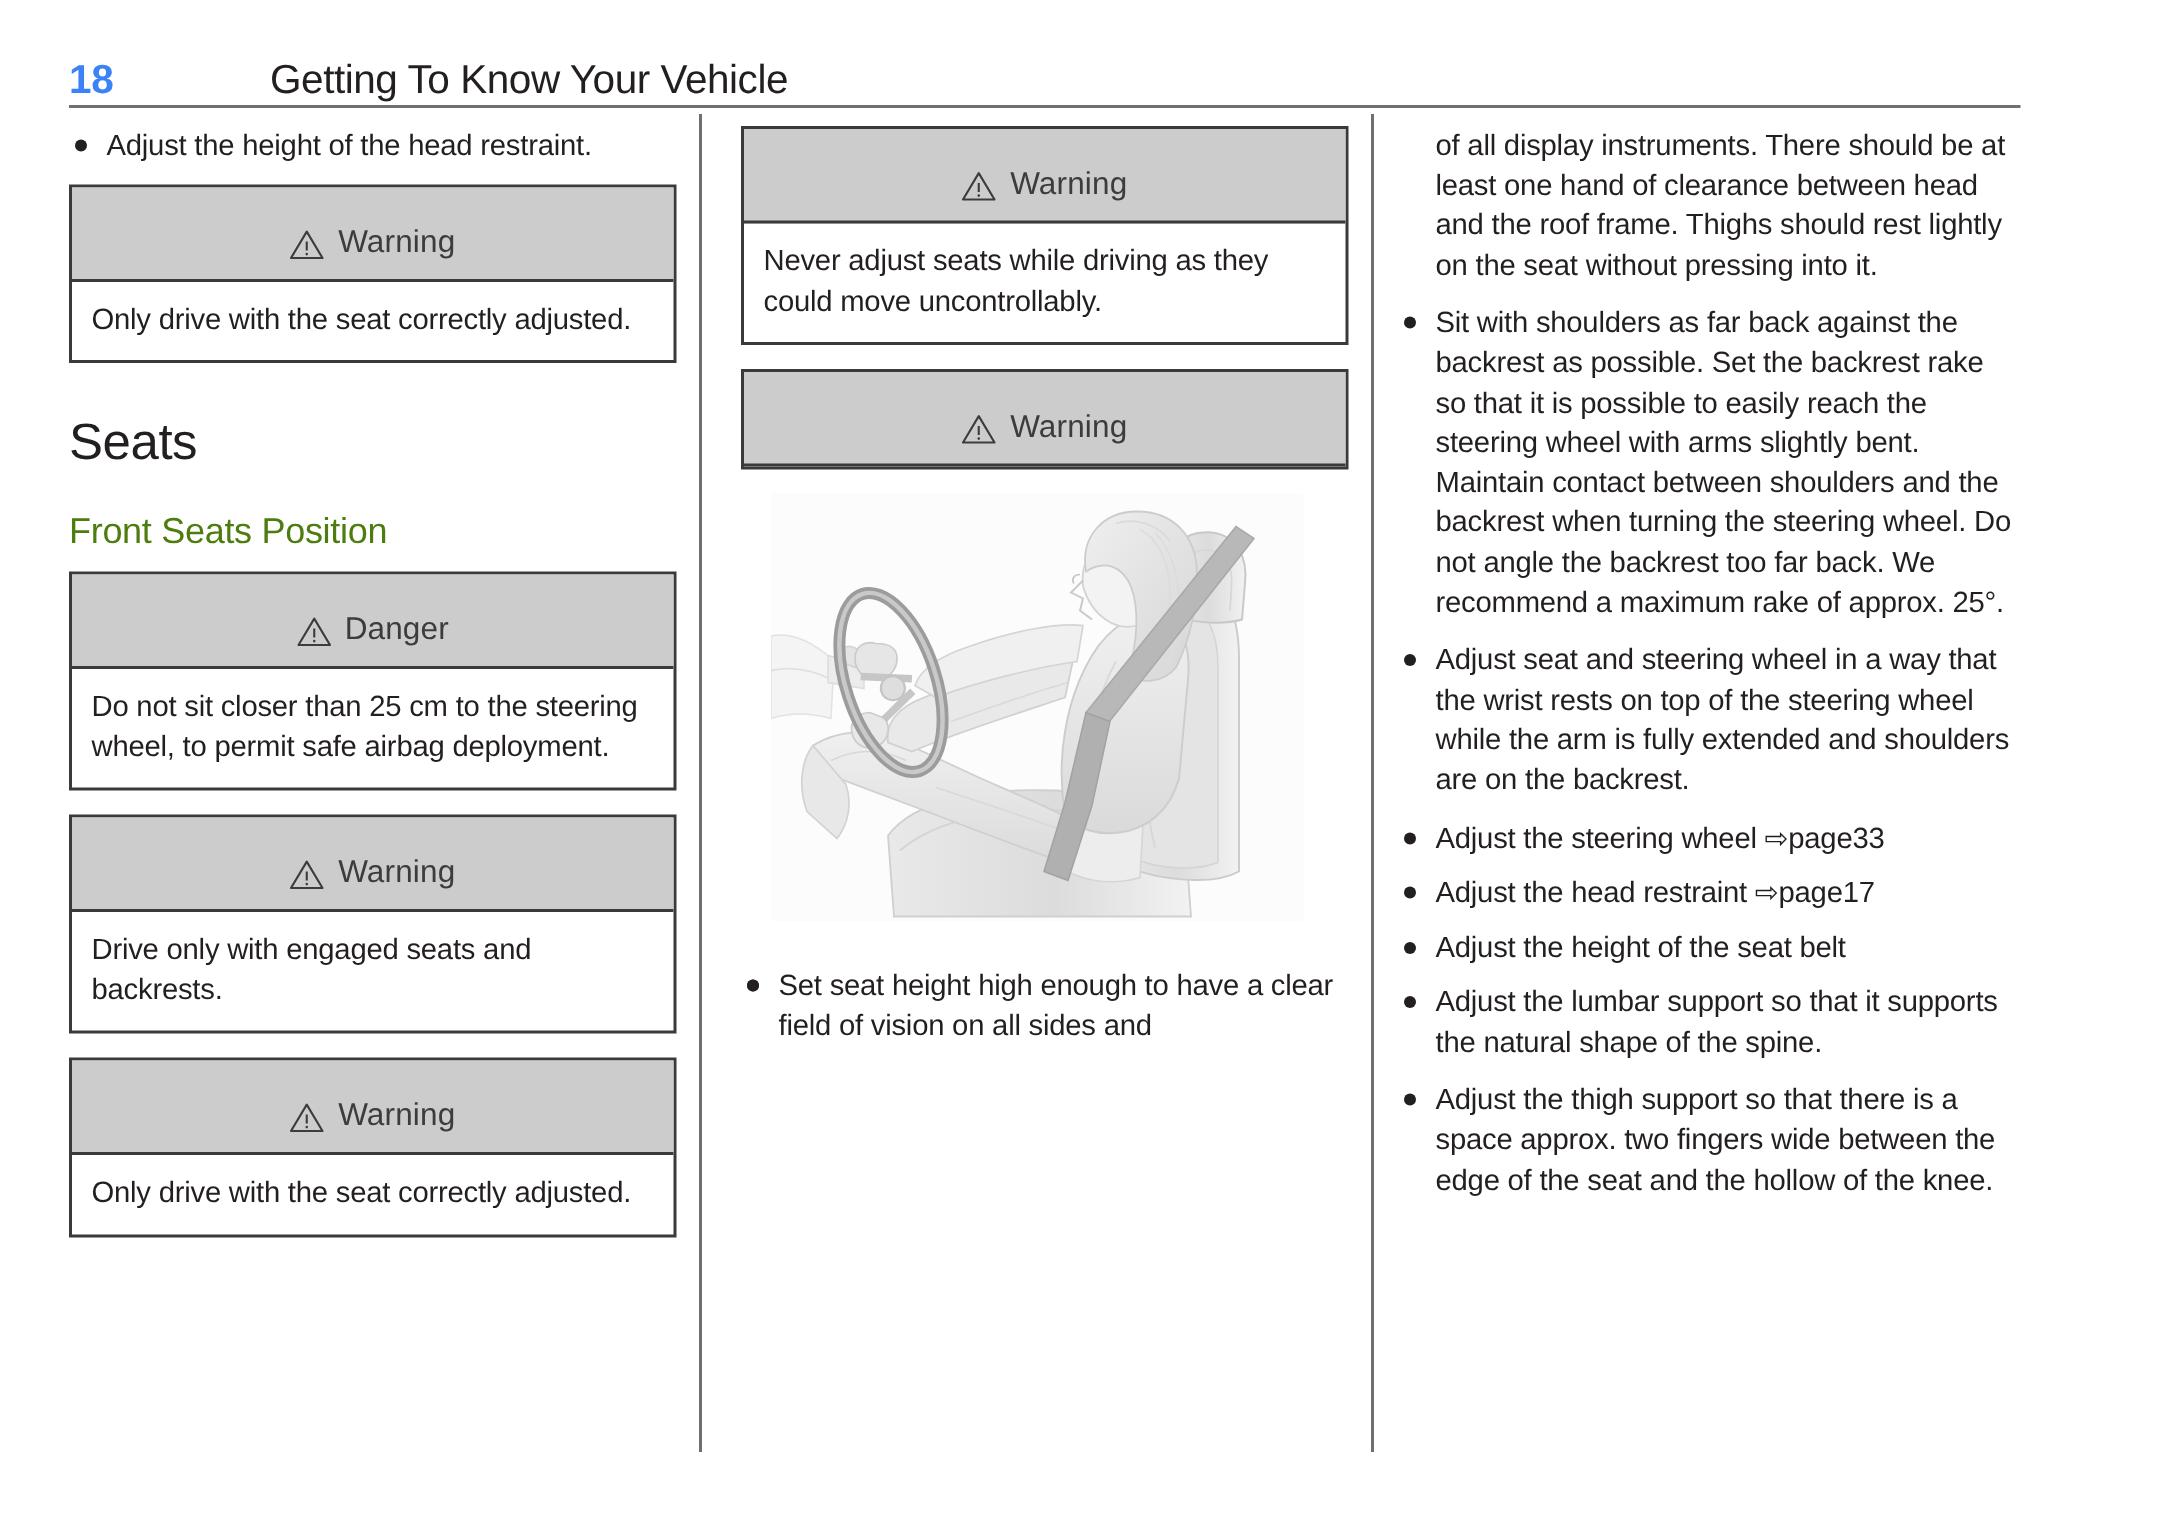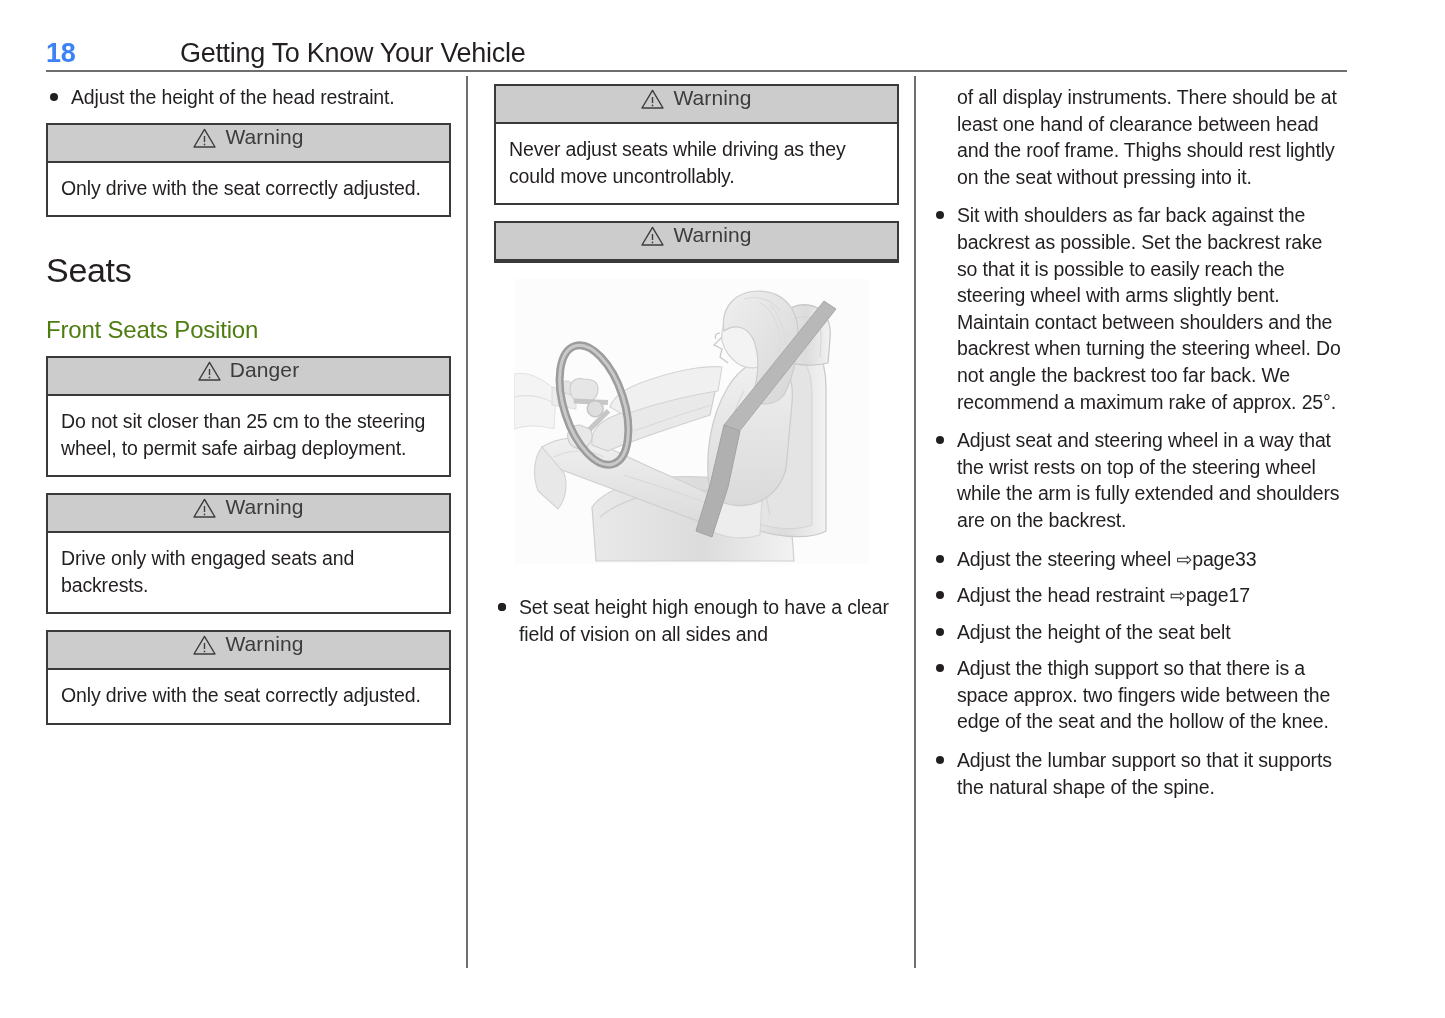--- a/index.html
+++ b/index.html
@@ -103,21 +103,21 @@
   .notice {
     border: 2px solid #3a3a3a;
     margin-bottom: 16px;
     background: #ffffff;
     box-sizing: border-box;
   }
   .notice-head {
     background: #cccccc;
     border-bottom: 2px solid #3a3a3a;
     text-align: center;
-    padding: 0 0 12px 0;
+    padding: 25px 0 12px 0;
     font-size: 21px;
     color: #3c3c3c;
     letter-spacing: 0.1px;
     display: flex;
     align-items: center;
     justify-content: center;
     gap: 9px;
   }
   .notice-head .tri-icon {
     display: inline-block;
@@ -405,21 +405,21 @@
     <span>Adjust the head restraint </span><span class="xref-arrow">⇨</span><span>page17</span>
   </div>
 
   <div class="bullet-item tight">
     <span class="dot"></span>
     <span>Adjust the height of the seat belt</span>
   </div>
 
   <div class="bullet-item">
     <span class="dot"></span>
+    <span>Adjust the lumbar support so that it supports the natural shape of the spine.</span>
+  </div>
+
+  <div class="bullet-item">
+    <span class="dot"></span>
     <span>Adjust the thigh support so that there is a space approx. two fingers wide between the edge of the seat and the hollow of the knee.</span>
   </div>
 
-  <div class="bullet-item">
-    <span class="dot"></span>
-    <span>Adjust the lumbar support so that it supports the natural shape of the spine.</span>
-  </div>
-
 </div>
 
 </body></html>

